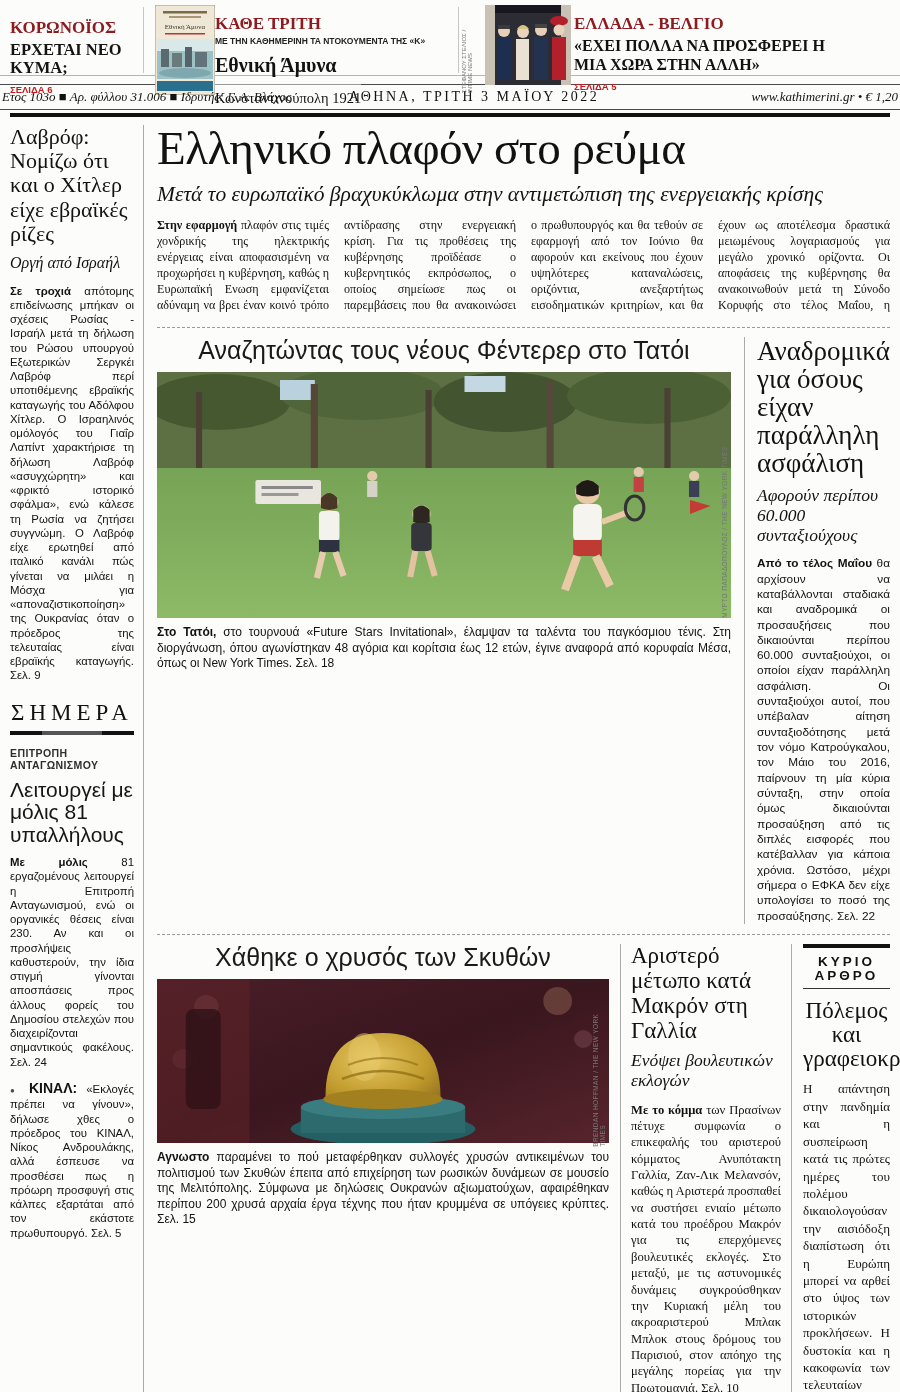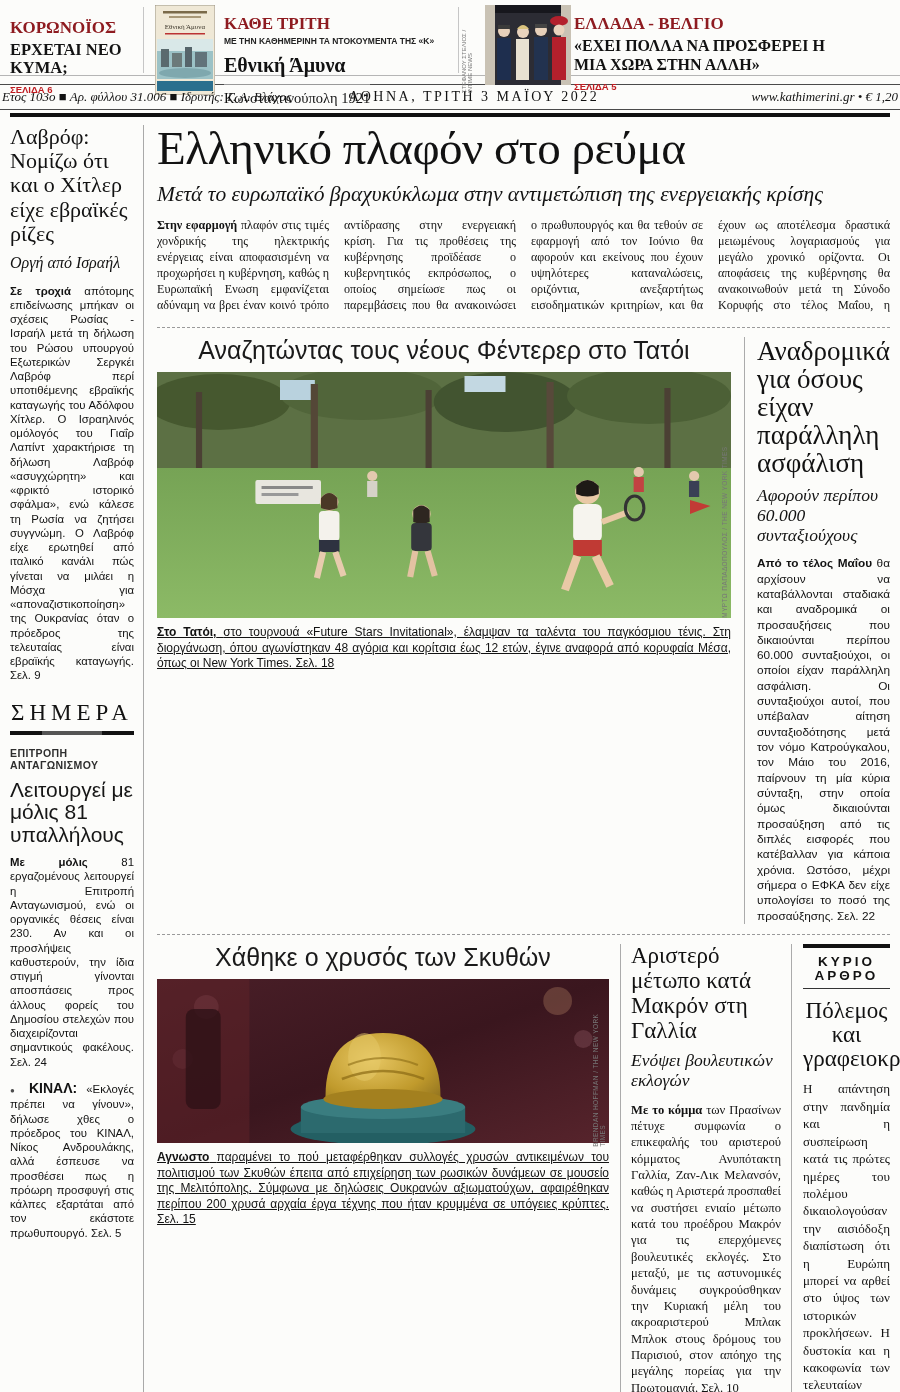--- a/index.html
+++ b/index.html
@@ -9,21 +9,21 @@
   b{font-weight:bold;}
   p{margin:0;}
 
   
   .promo{display:flex;height:76px;padding:5px 10px 0 10px;box-sizing:border-box;border-bottom:1px solid #b5b5b5;}
   .promo-a{width:122px;padding-top:14px;}
   .pk{font:bold 17px/1.05 "Liberation Serif",serif;color:#8e1b20;}
   .pt{font:bold 16.5px/1.12 "Liberation Serif",serif;color:#141414;margin-top:4px;}
   .pp{font:bold 9.5px/1 "Liberation Sans",sans-serif;color:#c01d22;margin-top:7px;}
   .vline{border-left:1px solid #c6c6c6;margin:2px 11px;}
-  .promo-b{display:flex;gap:9px;width:292px;}
+  .promo-b{display:flex;width:292px;}
   .promo-b .txt{padding-top:10px;}
   .psub{font:bold 8.5px/1.2 "Liberation Sans",sans-serif;color:#222;margin-top:3px;}
   .pbt{font:bold 20px/1 "Liberation Serif",serif;margin-top:9px;}
   .pbs{font:14.5px/1 "Liberation Serif",serif;margin-top:9px;border-top:1px solid #999;padding-top:6px;display:inline-block;}
   .promo-c{display:flex;gap:3px;flex:1;position:relative;}
   .promo-c .txt{padding-top:10px;max-width:275px;}
   .pct{font:bold 16px/1.18 "Liberation Serif",serif;margin-top:4px;}
   .vcredit{font:6.5px/1 "Liberation Sans",sans-serif;color:#777;letter-spacing:.4px;
            writing-mode:vertical-rl;transform:rotate(180deg);position:absolute;}
   .promo-credit{left:-9px;top:8px;position:relative;writing-mode:vertical-rl;transform:rotate(180deg);
@@ -69,21 +69,21 @@
   
   .lead-h1{font:47px/1.02 "Liberation Serif",serif;font-weight:normal;letter-spacing:-.5px;margin:0 0 9px;}
   .lead-deck{font:italic 21.5px/1.12 "Liberation Serif",serif;margin:0 0 11px;}
   .lead-body{column-count:4;column-gap:15px;font:12.1px/1.33 "Liberation Serif",serif;
              text-align:justify;height:100px;overflow:hidden;}
   .dashed{border:0;border-top:1px dashed #9a9a9a;margin:10px 0 9px;}
 
   .row{display:flex;min-width:0;}
   .photo-title{font:25px/1.08 "Liberation Sans",sans-serif;font-weight:normal;text-align:center;margin:0 0 8px;color:#1a1a1a;}
   .photo-wrap{position:relative;}
-  .caption{font:12px/1.3 "Liberation Sans",sans-serif;text-align:justify;margin-top:7px;text-decoration:underline;}
+  .caption{font:12px/1.3 "Liberation Sans",sans-serif;text-align:justify;margin-top:7px;}
   .credit-r{right:3px;top:12px;height:95%;}
 
   .tennis{width:574px;padding-right:13px;border-right:1px solid #ababab;position:relative;}
   .retro{flex:1;padding-left:12px;min-width:0;}
   .retro h2{font:27px/1.04 "Liberation Serif",serif;font-weight:normal;margin:0 0 9px;}
   .colsub{font:italic 17.5px/1.12 "Liberation Serif",serif;margin:0 0 11px;}
   .colbody{font-size:11.8px;line-height:1.3;text-align:justify;}
 
   .scythia{width:452px;padding-right:11px;border-right:1px solid #ababab;position:relative;}
   .macron{width:150px;min-width:150px;padding:0 10px;border-right:1px solid #ababab;}

